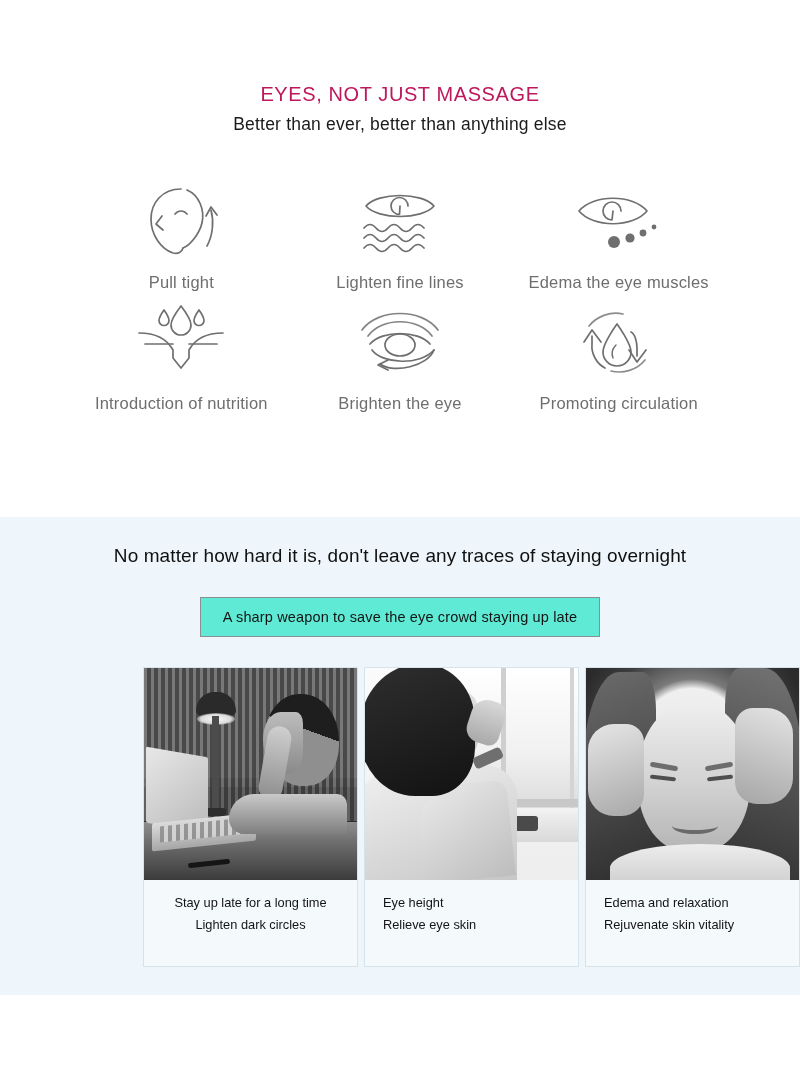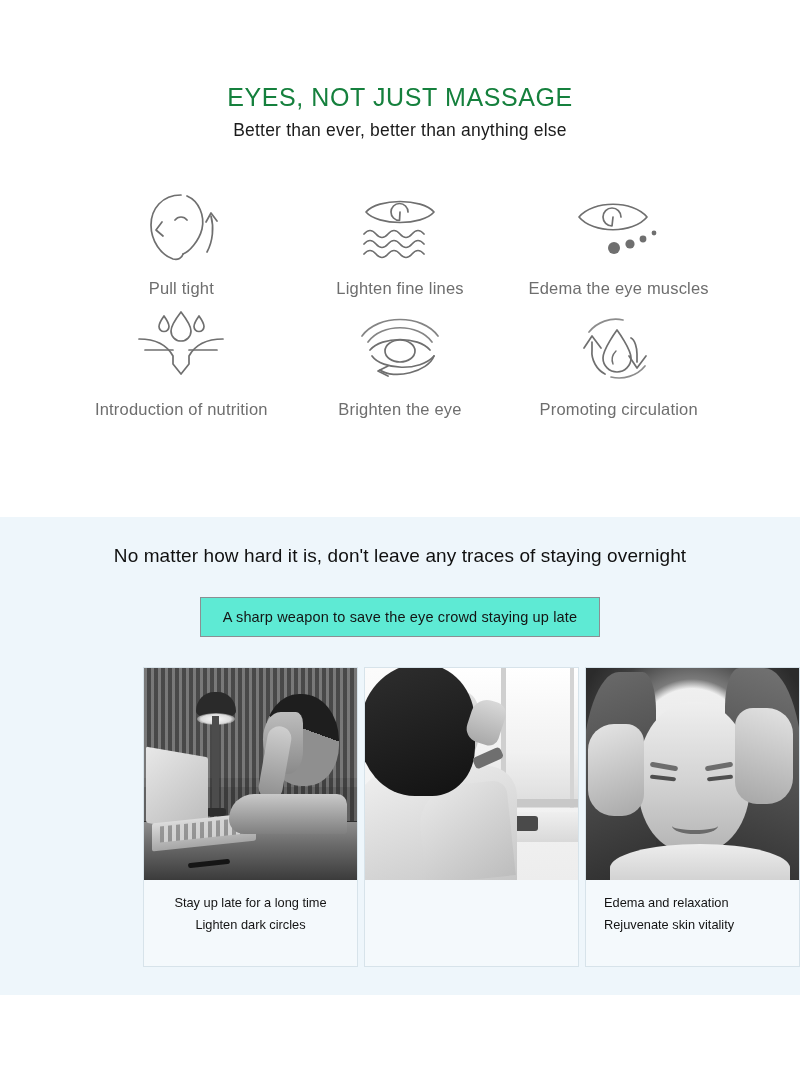--- a/index.html
+++ b/index.html
@@ -20,23 +20,23 @@
     height: 1091px;
     background: #ffffff;
   }
 
   
   .header {
     padding-top: 82px;
     text-align: center;
   }
   .main-title {
-    font-size: 25px;
+    font-size: 20px;
     letter-spacing: 0.6px;
-    color: #15803d;
+    color: #be185d;
     font-weight: 400;
     line-height: 1.2;
   }
   .sub-title {
     margin-top: 8px;
     font-size: 17.5px;
     color: #1b1b1b;
     font-weight: 400;
     letter-spacing: 0.2px;
   }
@@ -461,20 +461,24 @@
           <div class="sill"></div>
           <div class="deskbar"></div>
           <div class="darkobj"></div>
           <div class="body"></div>
           <div class="sleeve"></div>
           <div class="profile"></div>
           <div class="hair"></div>
           <div class="handup"></div>
           <div class="watch"></div>
         </div>
+        <div class="card-caption left">
+          <span class="cap-line">Eye height</span>
+          <span class="cap-line">Relieve eye skin</span>
+        </div>
       </div>
 
       <div class="card">
         <div class="card-photo ph3">
           <div class="hairmass"></div>
           <div class="hair-l"></div>
           <div class="hair-r"></div>
           <div class="faceoval"></div>
           <div class="brow-l"></div>
           <div class="brow-r"></div>

